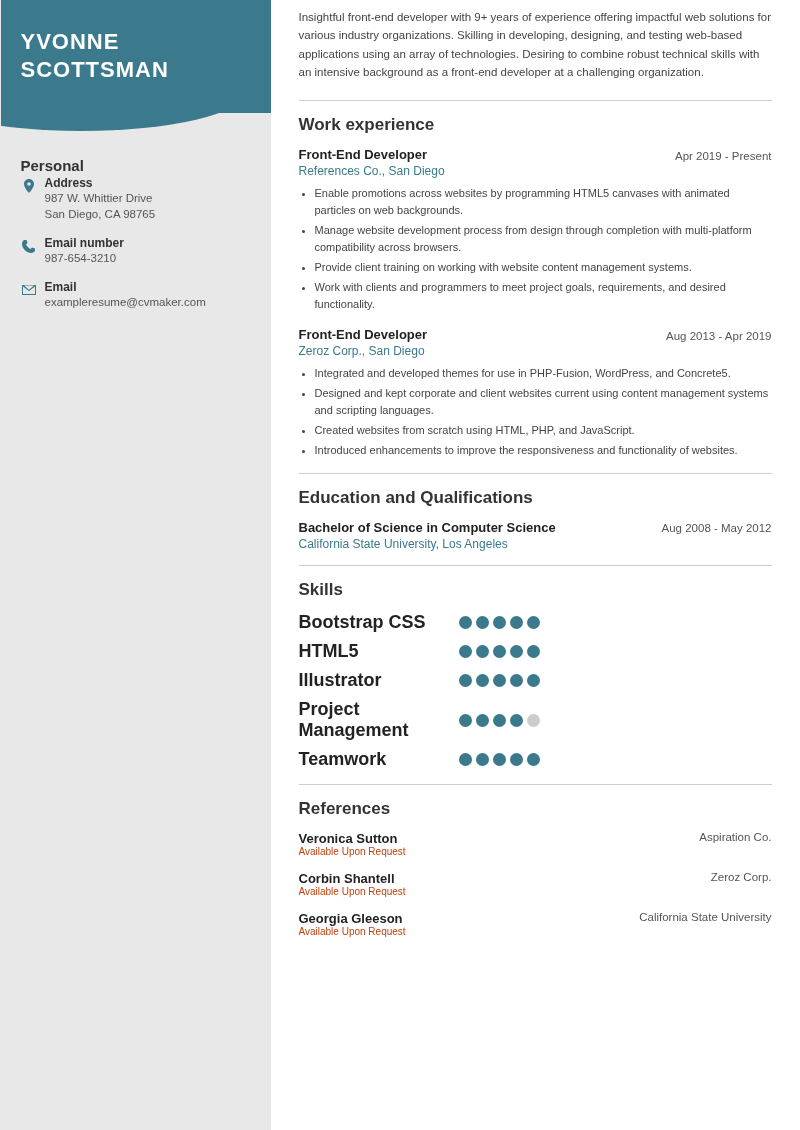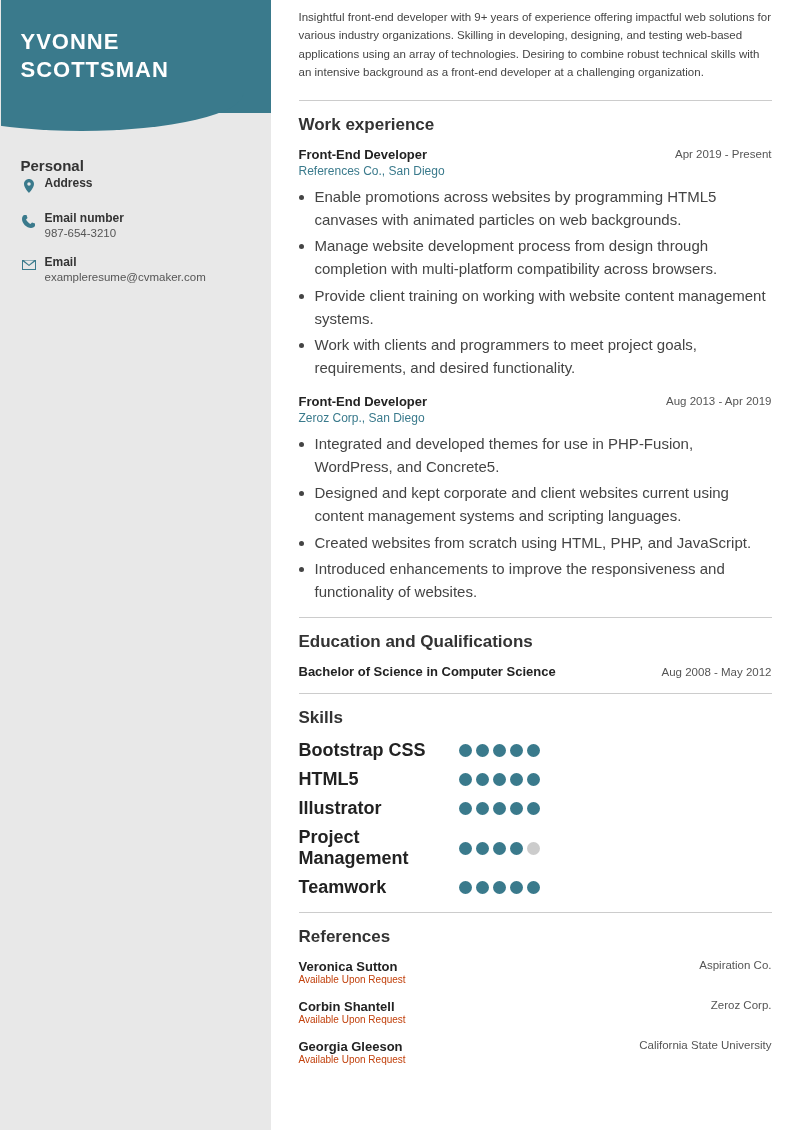--- a/index.html
+++ b/index.html
@@ -105,21 +105,21 @@
     }
     .section-title {
       font-size: 17px;
       font-weight: bold;
       color: #333;
       margin-bottom: 12px;
     }
     .job-header {
       display: flex;
       justify-content: space-between;
-      align-items: center;
+      align-items: flex-end;
       margin-bottom: 2px;
     }
     .job-title {
       font-size: 13px;
       font-weight: bold;
       color: #222;
     }
     .job-dates {
       font-size: 11.5px;
       color: #555;
@@ -128,21 +128,21 @@
     .job-company {
       font-size: 12px;
       color: #3a7a8c;
       margin-bottom: 7px;
     }
     .job-bullets {
       padding-left: 16px;
       margin-bottom: 14px;
     }
     .job-bullets li {
-      font-size: 15px;
+      font-size: 11px;
       color: #444;
       line-height: 1.55;
       margin-bottom: 3px;
     }
     .edu-header {
       display: flex;
       justify-content: space-between;
       align-items: center;
       margin-bottom: 2px;
     }
@@ -223,20 +223,21 @@
       <div class="section-label">Personal</div>
 
       <div class="personal-item">
         <div class="personal-icon">
           <svg width="16" height="16" viewBox="0 0 16 16" fill="#3a7a8c">
             <path d="M8 1C5.24 1 3 3.24 3 6c0 3.75 5 9 5 9s5-5.25 5-9c0-2.76-2.24-5-5-5zm0 6.75A1.75 1.75 0 1 1 8 4.25a1.75 1.75 0 0 1 0 3.5z"></path>
           </svg>
         </div>
         <div class="personal-details">
           <div class="label">Address</div>
+          <div class="value">987 W. Whittier Drive<br>San Diego, CA 98765</div>
         </div>
       </div>
 
       <div class="personal-item">
         <div class="personal-icon">
           <svg width="16" height="16" viewBox="0 0 16 16" fill="#3a7a8c">
             <path d="M3.5 2h2l1 3-1.5 1.5C5.8 8.3 7.7 10.2 9.5 11l1.5-1.5 3 1v2C14 13.8 11.8 15 10 15 5.6 15 1 10.4 1 6c0-1.8 1.2-4 2.5-4z"></path>
           </svg>
         </div>
         <div class="personal-details">
@@ -290,20 +291,21 @@
       <li>Introduced enhancements to improve the responsiveness and functionality of websites.</li>
     </ul>
 
     <hr class="section-divider">
 
     <div class="section-title">Education and Qualifications</div>
     <div class="edu-header">
       <div class="edu-degree">Bachelor of Science in Computer Science</div>
       <div class="edu-dates">Aug 2008 - May 2012</div>
     </div>
+    <div class="edu-school">California State University, Los Angeles</div>
 
     <hr class="section-divider">
 
     <div class="section-title">Skills</div>
 
     <div id="skills-container">
         <div class="skills-row">
           <div class="skill-name">Bootstrap CSS</div>
           <div class="skill-dots">
             <div class="dot filled"></div>

